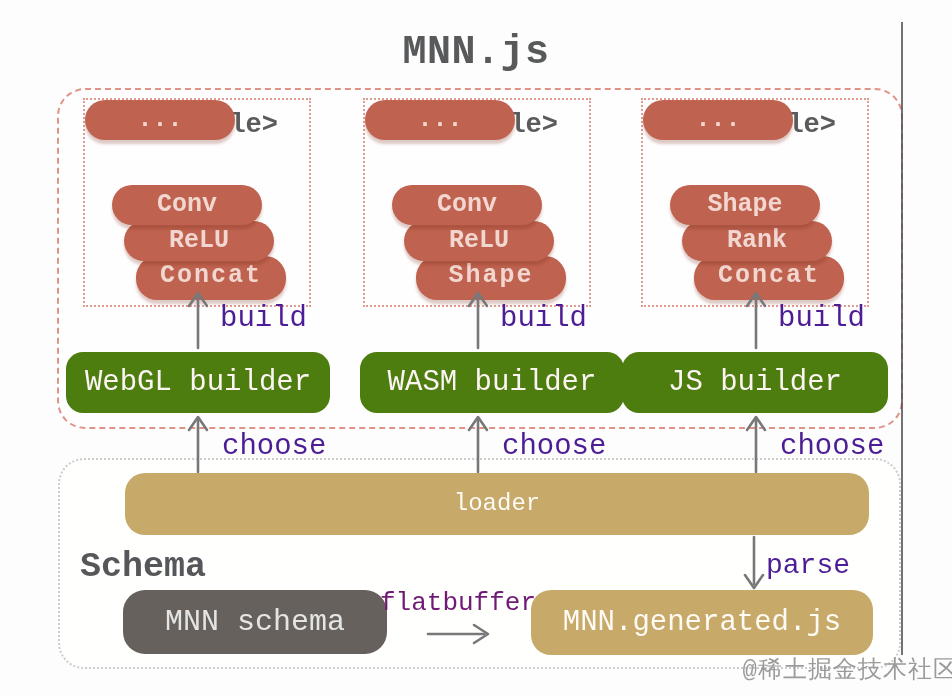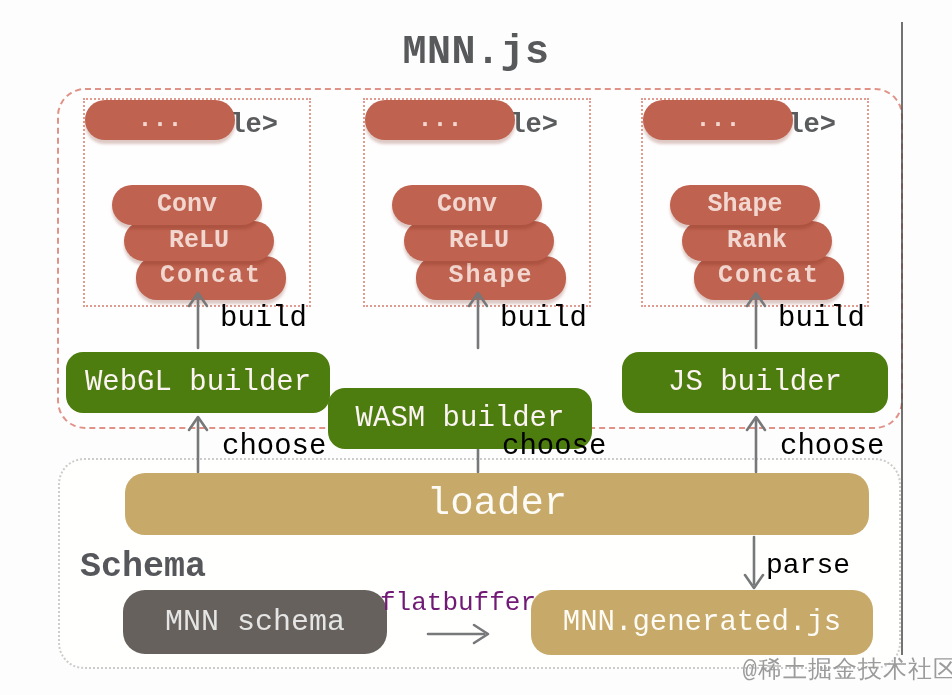--- a/index.html
+++ b/index.html
@@ -20,34 +20,34 @@
         color:#f2d7d0;font-size:25px;font-weight:bold;text-align:center;line-height:40px;
         box-shadow:0 4px 3px rgba(120,40,25,0.25);}
   .pill:nth-of-type(1){left:15px;top:49px;z-index:5;}
   .pill:nth-of-type(2){left:27px;top:85px;z-index:4;}
   .pill:nth-of-type(3){left:39px;top:121px;z-index:3;}
   .pill:nth-of-type(4){left:51px;top:156px;z-index:2;height:44px;line-height:40px;letter-spacing:2px;}
   
   .builder{position:absolute;top:352px;height:61px;border-radius:17px;background:#4d7c0f;
            color:#fbf4f2;font-size:29px;text-align:center;line-height:61px;z-index:6;}
   #builder0{left:66px;width:264px;}
-  #builder1{left:328px;width:264px;margin-top:36px;}
+  #builder1{left:360px;width:264px;}
   #builder2{left:622px;width:266px;}
   
-  .flowlabel{font-size:29px;color:#000000;z-index:7;}
+  .flowlabel{font-size:29px;color:#4c1d95;z-index:7;}
   .build-lab{top:302px;}
   #buildlab0{left:220px;} #buildlab1{left:500px;} #buildlab2{left:778px;}
   .choose-lab{top:430px;}
   #chooselab0{left:222px;} #chooselab1{left:502px;} #chooselab2{left:780px;}
   #parselab{left:766px;top:550px;font-size:28px;}
   #flatbufferlab{left:380px;top:588px;width:150px;text-align:center;font-size:26px;color:#701a75;}
   
   #schema-box{left:58px;top:458px;width:839px;height:207px;border:2px dotted #cccccc;border-radius:26px;background:#fffffe;}
   #loader{left:125px;top:473px;width:744px;height:62px;border-radius:20px;background:#c7a96a;
-          color:#fdfbf6;font-size:39px;text-align:center;line-height:62px;z-index:6;}
+          color:#fdfbf6;font-size:24px;text-align:center;line-height:62px;z-index:6;}
   #schema-heading{left:80px;top:547px;font-size:35px;font-weight:bold;color:#56575a;}
   #mnn-schema{left:123px;top:590px;width:264px;height:64px;border-radius:22px;background:#66615c;
               color:#e5e5e5;font-size:30px;text-align:center;line-height:64px;}
   #mnn-generated{left:531px;top:590px;width:342px;height:65px;border-radius:20px;background:#c7a96a;
                  color:#fdfbf4;font-size:29px;text-align:center;line-height:65px;}
   
   #watermark{right:17px;top:653px;font-size:24px;color:#9b9b9b;letter-spacing:1px;}
   #edge-line{left:901px;top:22px;width:2px;height:633px;background:#4f4f4f;opacity:0.8;z-index:9;}
   
   #arrows{left:0;top:0;width:952px;height:695px;z-index:5;pointer-events:none;}

